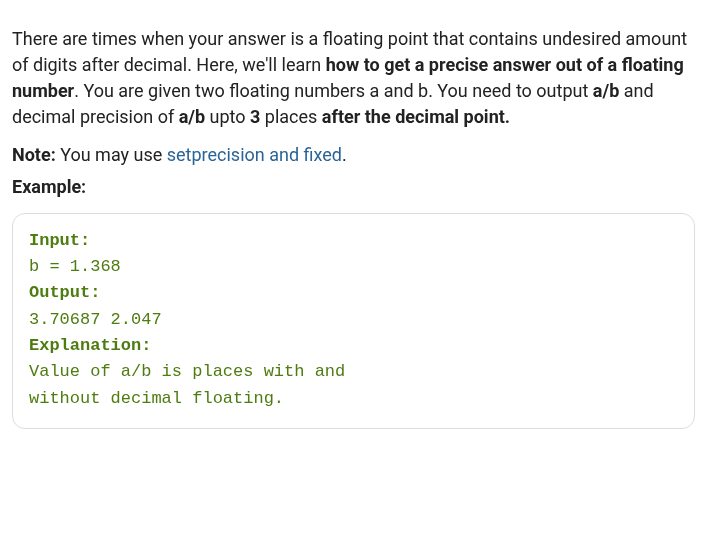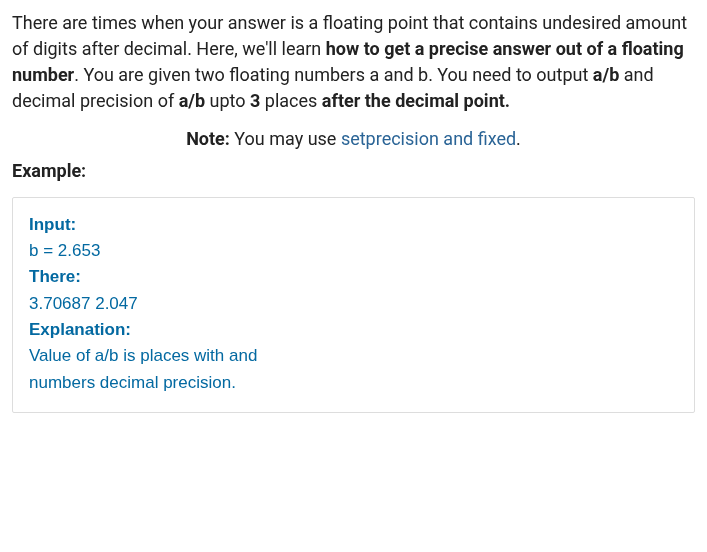--- a/index.html
+++ b/index.html
@@ -6,34 +6,34 @@
   body {
     margin: 0;
     padding: 10px 12px;
     font-family: -apple-system, BlinkMacSystemFont, "Segoe UI", Roboto, "Helvetica Neue", Arial, sans-serif;
     font-size: 18px;
     line-height: 1.45;
     color: #222;
     background: #fff;
     width: 707px;
   }
-  p.intro { margin: 0 0 12px 0; }
-  p.note  { margin: 0 0 4px 0; text-align: center; }
+  p.intro { margin: 16px 0 12px 0; }
+  p.note  { margin: 0 0 4px 0; }
   p.example-label { margin: 6px 0 12px 0; }
   .bold { font-weight: 700; }
   a.link { color: #2a6496; text-decoration: none; }
   .code-block {
     border: 1px solid #ddd;
     background: #fff;
     padding: 14px 16px 16px 16px;
-    font-family: Liberation Sans, sans-serif;
+    font-family: Liberation Mono, monospace;
     font-size: 17px;
     line-height: 1.55;
-    color: #0369a1;
-    border-radius: 2px;
+    color: #4d7c0f;
+    border-radius: 13px;
   }
   .code-block .hdr { font-weight: 700; }
   .code-block div { white-space: pre; }
 </style>
 </head>
 <body>
 
 <p class="intro">
   <span>There are times when your answer is a floating point that contains undesired amount of digits after decimal. Here, we'll learn </span><span class="bold">how to get a precise answer out of a floating number</span><span>. You are given two floating numbers a and b. You need to output </span><span class="bold">a/b</span><span> and decimal precision of </span><span class="bold">a/b</span><span> upto </span><span class="bold">3</span><span> places </span><span class="bold">after the decimal point.</span>
 </p>
@@ -41,19 +41,19 @@
 <p class="note">
   <span class="bold">Note:</span><span> You may use </span><a href="#" class="link">setprecision and fixed</a><span>.</span>
 </p>
 
 <p class="example-label">
   <span class="bold">Example:</span>
 </p>
 
 <div class="code-block">
   <div class="hdr">Input:</div>
-  <div>b = 2.653</div>
-  <div class="hdr">There:</div>
+  <div>b = 1.368</div>
+  <div class="hdr">Output:</div>
   <div>3.70687 2.047</div>
   <div class="hdr">Explanation:</div>
   <div>Value of a/b is places with and</div>
-  <div>numbers decimal precision.</div>
+  <div>without decimal floating.</div>
 </div>
 
 </body></html>

